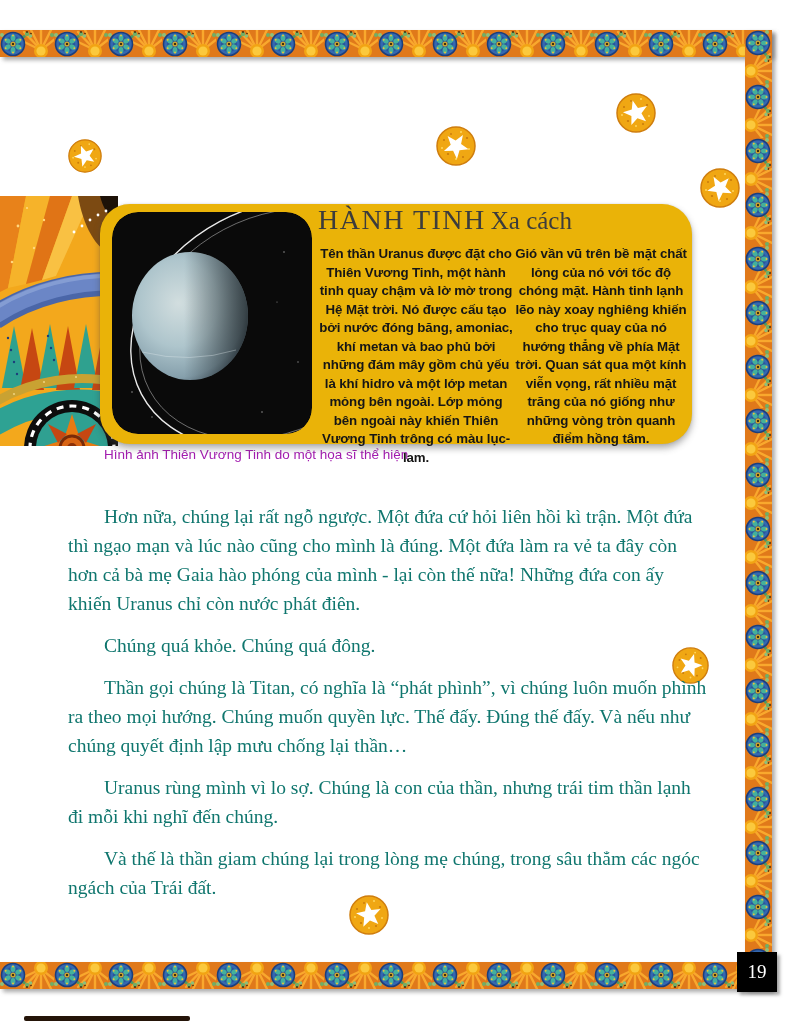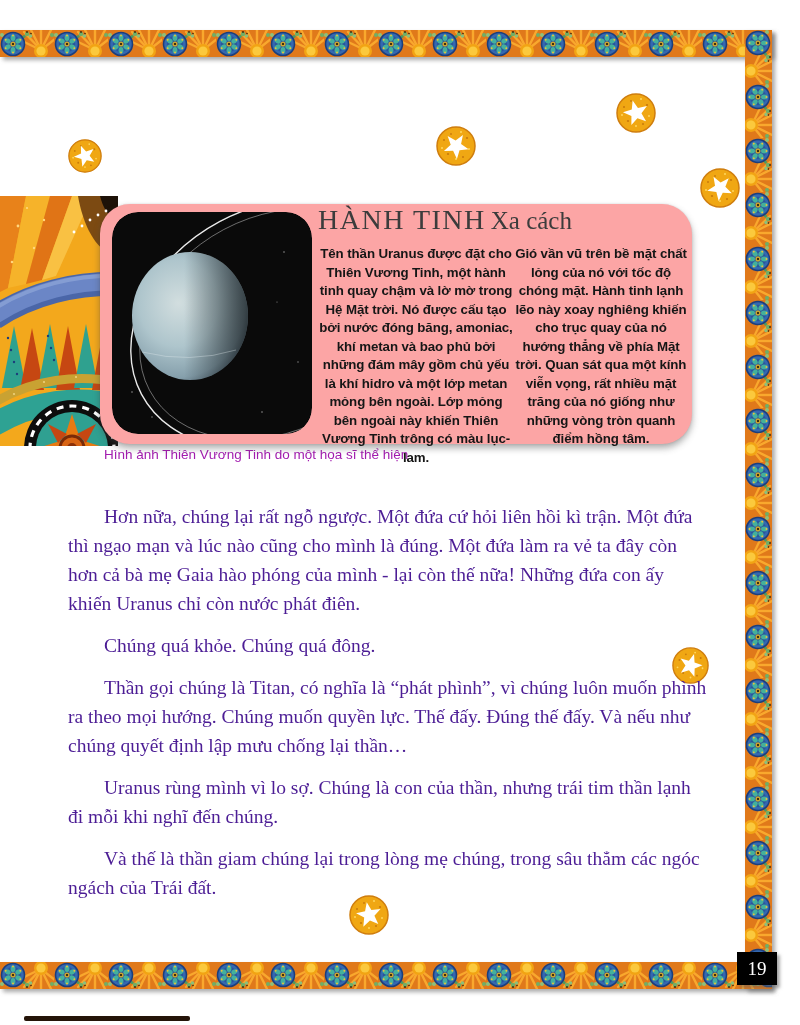--- a/index.html
+++ b/index.html
@@ -11,50 +11,50 @@
   .border-strip { position:absolute; z-index:4; filter:drop-shadow(3px 3px 2px rgba(100,100,100,0.55)); }
   .b-top    { left:0;   top:30px; }
   .b-right  { left:745px; top:30px; }
   .b-bottom { left:0;   top:962px; }
 
   
   .artwork { position:absolute; left:0; top:196px; z-index:1; }
 
   
   .panel { position:absolute; left:100px; top:204px; width:592px; height:240px;
-           background:#fca5a5; border-radius:30px; z-index:3;
+           background:#eab308; border-radius:30px; z-index:3;
            box-shadow:0 4px 7px rgba(70,70,70,0.45), 0 0 2px rgba(0,0,0,0.12); }
   .planet-img { position:absolute; left:12px; top:8px; border-radius:26px; display:block; }
   .ibx-title { position:absolute; left:218px; top:0; white-space:nowrap; color:#3c3c3c;
                font-family:"Liberation Serif", serif; }
   .ibx-title .t1 { font-size:28px; letter-spacing:1.5px; }
   .ibx-title .t2 { font-size:25px; margin-left:5px; }
   .ibx-col { position:absolute; top:41px; font-weight:bold; font-size:13.3px; line-height:18.5px;
              color:#161616; letter-spacing:-0.1px; text-align:center; }
   .col1 { left:218px; width:196px; }
   .col2 { left:412px; width:178px; }
 
   .caption { position:absolute; left:104px; top:447px; font-size:13.5px; color:#a21caf; z-index:2; }
 
   
   .bodytext { position:absolute; left:68px; top:502px; width:640px; z-index:2;
-              font-family:"Liberation Serif", serif; font-size:19.5px; line-height:29px; color:#4c1d95; }
+              font-family:"Liberation Serif", serif; font-size:19.5px; line-height:29px; color:#0f766e; }
   .bodytext p { text-indent:36px; margin-bottom:13px; }
 
   
   .star { position:absolute; z-index:1; }
   .s1 { left:68px;  top:139px; width:34px; height:34px; }
   .s2 { left:436px; top:126px; width:40px; height:40px; }
   .s3 { left:616px; top:93px;  width:40px; height:40px; }
   .s4 { left:700px; top:168px; width:40px; height:40px; }
   .s5 { left:672px; top:647px; width:37px; height:37px; }
   .s6 { left:349px; top:895px; width:40px; height:40px; }
 
   
-  .pagebox { position:absolute; left:737px; top:952px; width:40px; height:33px; background:#000000;
+  .pagebox { position:absolute; left:737px; top:952px; width:40px; height:40px; background:#000000;
              color:#ffffff; display:flex; align-items:center; justify-content:center; z-index:6;
              font-family:"Liberation Serif", serif; font-size:19px;
              box-shadow:3px 3px 3px rgba(100,100,100,0.5); }
 
   .bottom-line { position:absolute; left:24px; top:1016px; width:166px; height:5px;
                  background:#241408; border-radius:2px; z-index:2; }
 </style>
 </head>
 <body>
 

